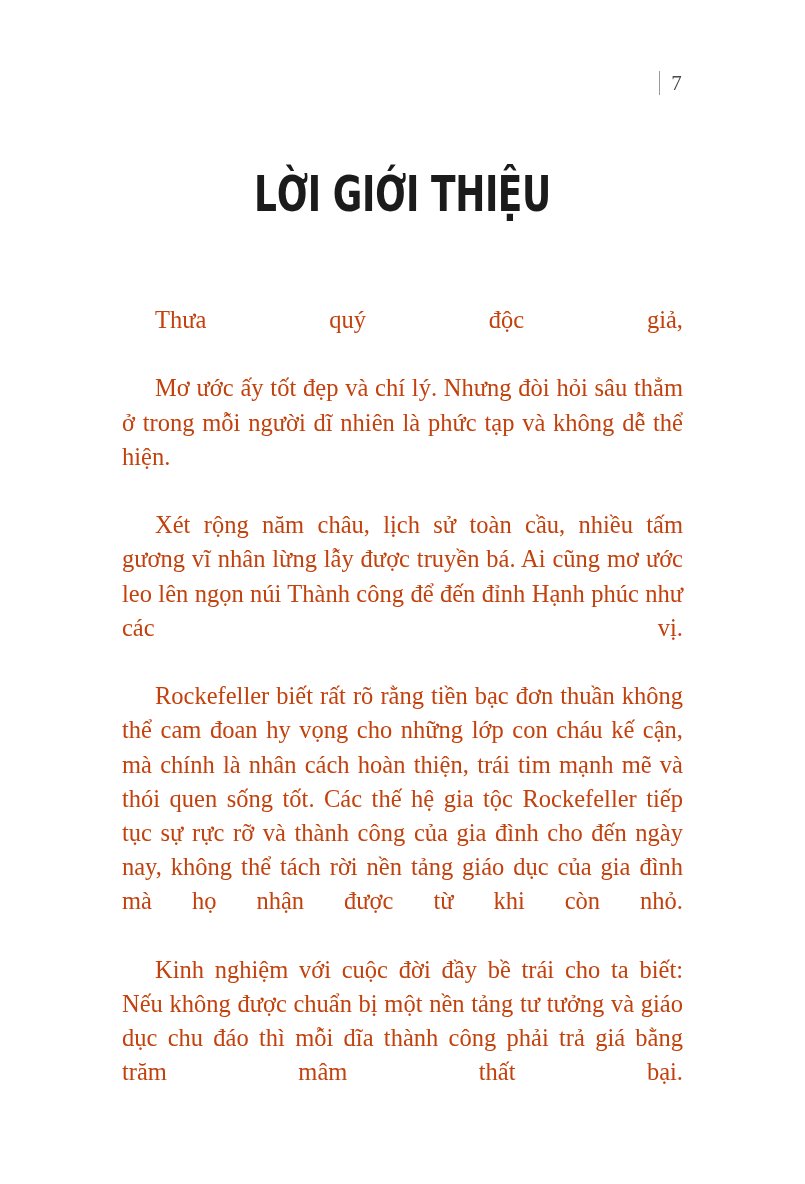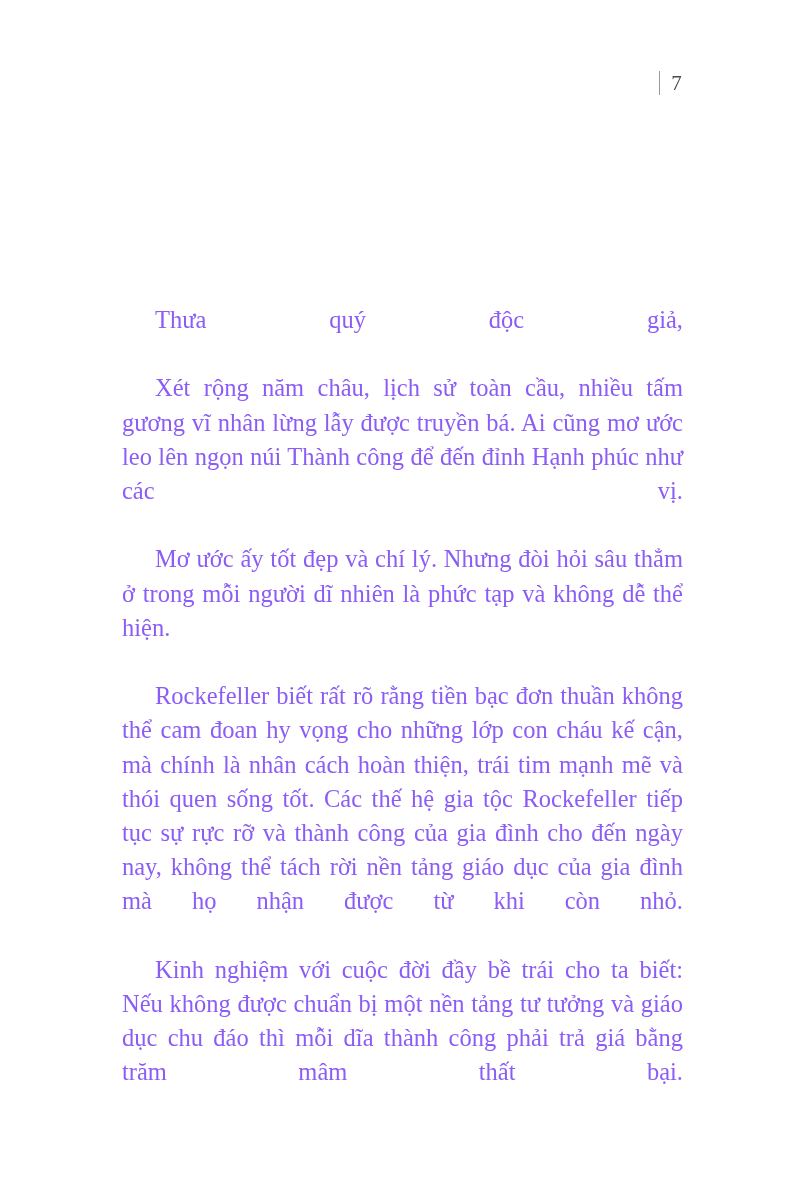--- a/index.html
+++ b/index.html
@@ -76,21 +76,21 @@
     width: 561px;
   }
 
   .para {
     margin: 0;
     text-indent: 33px;
     text-align: justify;
     text-justify: inter-word;
     font-size: 24.5px;
     line-height: 34.2px;
-    color: #8b5cf6;
+    color: #c2410c;
     font-family: "Liberation Serif", "DejaVu Serif", serif;
     word-spacing: 0.2px;
   }
 
   .para + .para {
     margin-top: 0;
   }
 
   
   .para:after {
@@ -102,22 +102,25 @@
 </head>
 <body>
 
 <div class="page">
 
   <div class="header">
     <span class="header-rule"></span>
     <span class="header-folio">7</span>
   </div>
 
+  <div class="title">
+    <span class="title-text">LỜI GIỚI THIỆU</span>
+  </div>
 
   <div class="body-block">
     <p class="para">Thưa quý độc giả,</p>
+    <p class="para">Mơ ước ấy tốt đẹp và chí lý. Nhưng đòi hỏi sâu thẳm ở trong mỗi người dĩ nhiên là phức tạp và không dễ thể hiện.</p>
     <p class="para">Xét rộng năm châu, lịch sử toàn cầu, nhiều tấm gương vĩ nhân lừng lẫy được truyền bá. Ai cũng mơ ước leo lên ngọn núi Thành công để đến đỉnh Hạnh phúc như các vị.</p>
-    <p class="para">Mơ ước ấy tốt đẹp và chí lý. Nhưng đòi hỏi sâu thẳm ở trong mỗi người dĩ nhiên là phức tạp và không dễ thể hiện.</p>
     <p class="para">Rockefeller biết rất rõ rằng tiền bạc đơn thuần không thể cam đoan hy vọng cho những lớp con cháu kế cận, mà chính là nhân cách hoàn thiện, trái tim mạnh mẽ và thói quen sống tốt. Các thế hệ gia tộc Rockefeller tiếp tục sự rực rỡ và thành công của gia đình cho đến ngày nay, không thể tách rời nền tảng giáo dục của gia đình mà họ nhận được từ khi còn nhỏ.</p>
     <p class="para">Kinh nghiệm với cuộc đời đầy bề trái cho ta biết: Nếu không được chuẩn bị một nền tảng tư tưởng và giáo dục chu đáo thì mỗi dĩa thành công phải trả giá bằng trăm mâm thất bại.</p>
   </div>
 
 </div>
 
 </body></html>

